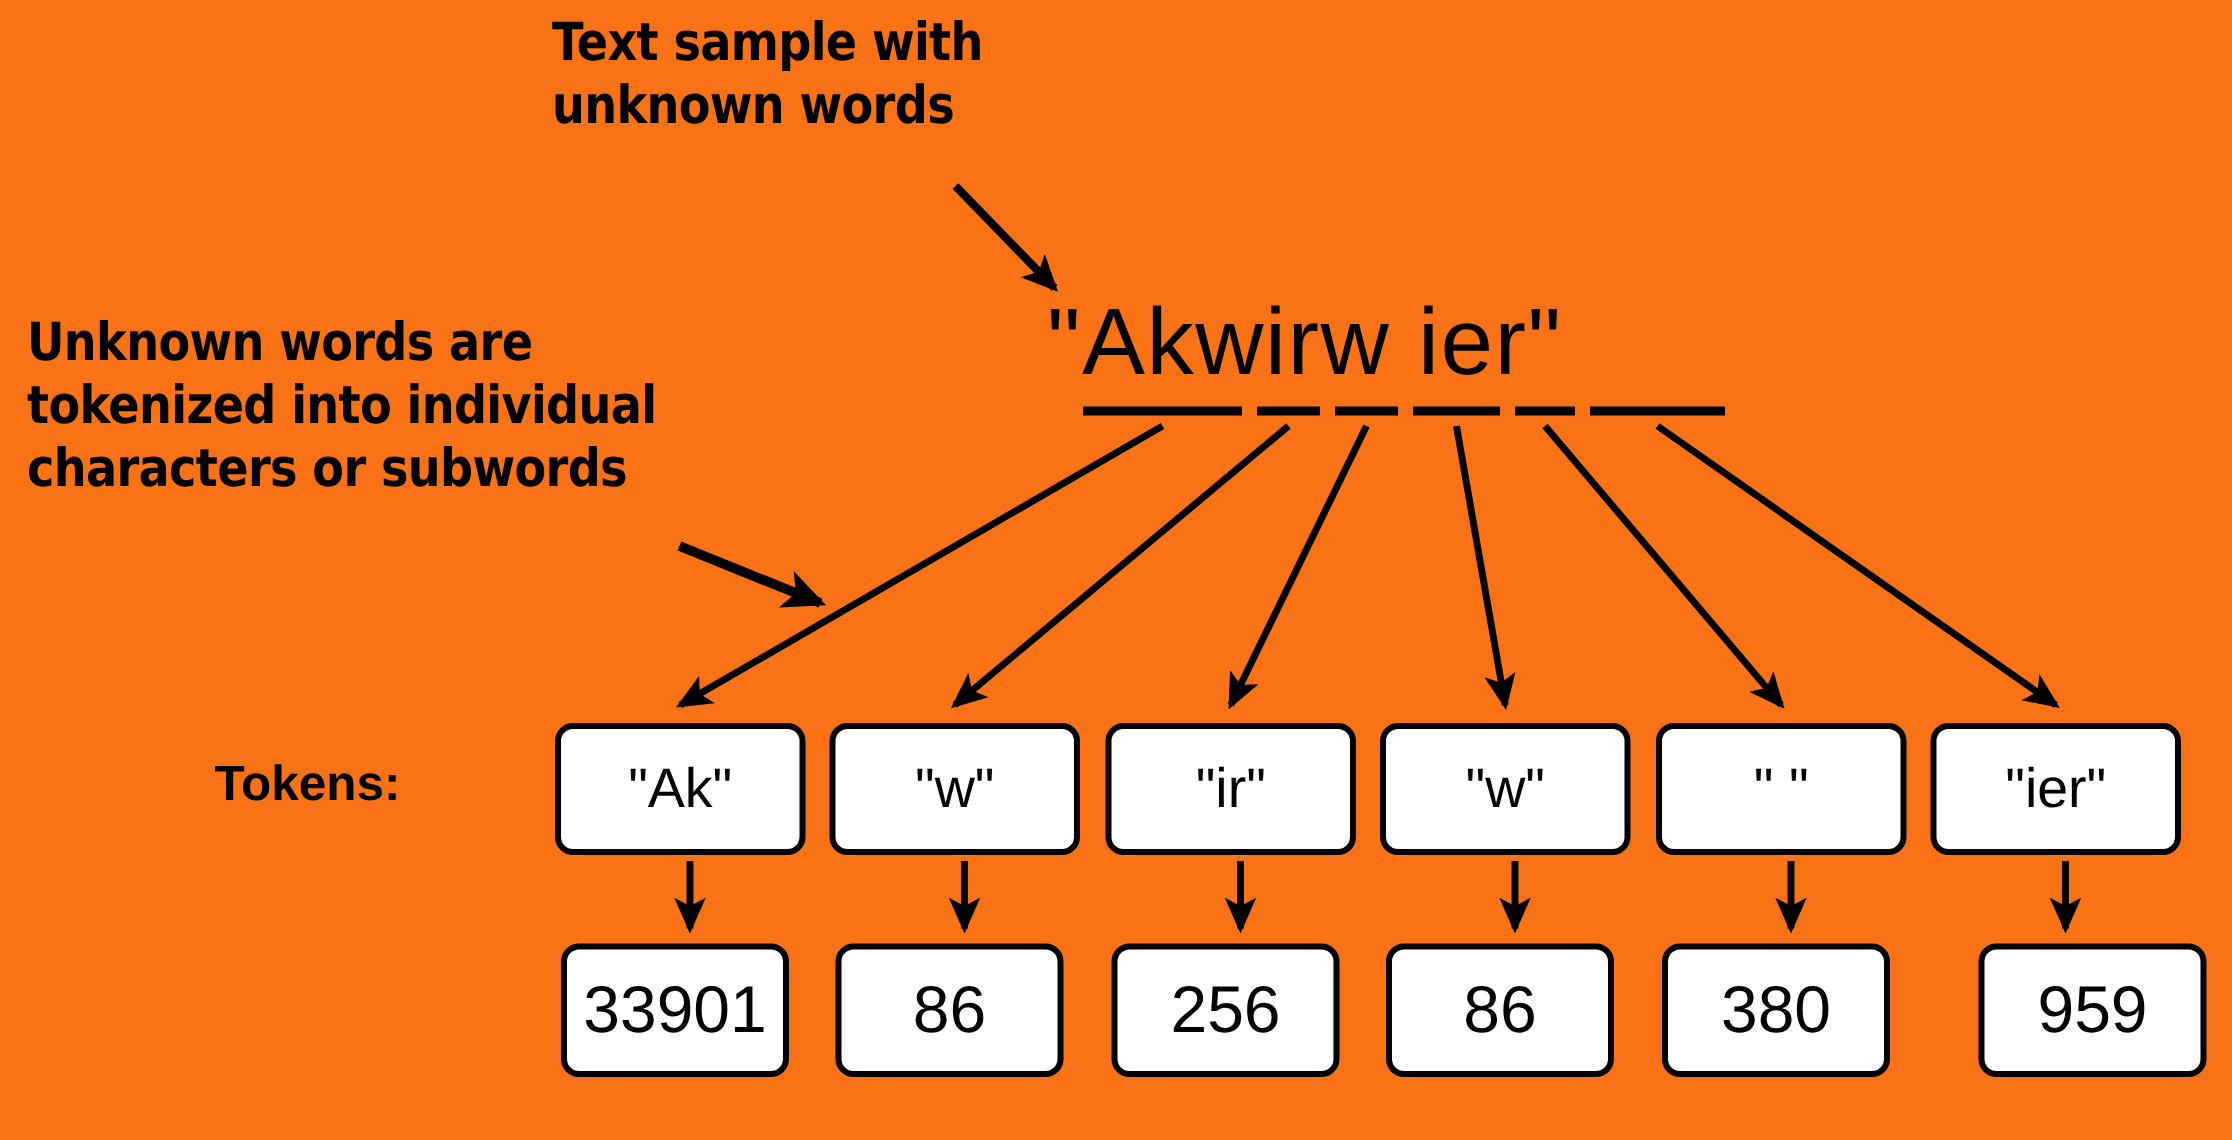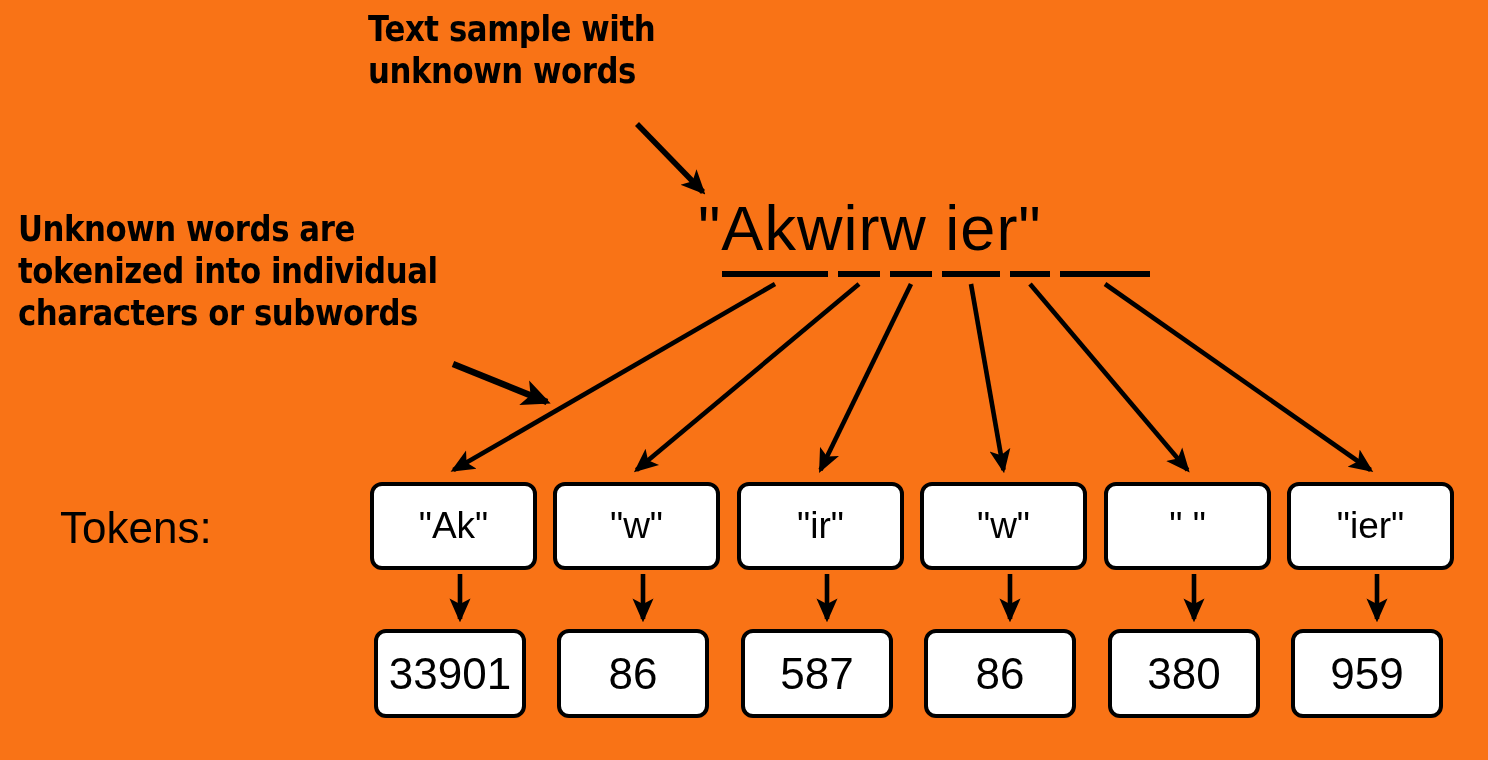--- a/index.html
+++ b/index.html
@@ -54,24 +54,24 @@
     font-weight: 400;
     color: #000000;
     letter-spacing: 1px;
     white-space: pre;
   }
 
   
   .row-label {
     position: absolute;
     font-family: "Liberation Sans", sans-serif;
-    font-weight: normal;
-    font-size: 44px;
+    font-weight: bold;
+    font-size: 33px;
     color: #000000;
-    text-align: left;
+    text-align: center;
     letter-spacing: 0px;
   }
   #label-tokens   { left: 60px;  top: 503px; width: 290px; }
   #label-tokenids { left: 40px;  top: 654px; width: 310px; }
 
   
   .box {
     position: absolute;
     box-sizing: border-box;
     background: #ffffff;
@@ -126,24 +126,24 @@
 
   <div class="box token-box" style="left:370px">"Ak"</div>
   <div class="box token-box" style="left:553px">"w"</div>
   <div class="box token-box" style="left:737px">"ir"</div>
   <div class="box token-box" style="left:920px">"w"</div>
   <div class="box token-box" style="left:1104px">" "</div>
   <div class="box token-box" style="left:1287px">"ier"</div>
 
   <div class="box id-box" style="left:374px">33901</div>
   <div class="box id-box" style="left:557px">86</div>
-  <div class="box id-box" style="left:741px">587</div>
+  <div class="box id-box" style="left:741px">256</div>
   <div class="box id-box" style="left:924px">86</div>
   <div class="box id-box" style="left:1108px">380</div>
-  <div class="box id-box" style="left:1291px">959</div>
+  <div class="box id-box" style="left:1319px">959</div>
 
   <svg id="arrow-layer" viewBox="0 0 1488 760" xmlns="http://www.w3.org/2000/svg">
     <defs>
       <marker id="ah" viewBox="0 0 10 10" refX="8.6" refY="5" markerWidth="5.2" markerHeight="5.2" orient="auto-start-reverse">
         <path d="M 0 0.6 L 10 5 L 0 9.4 L 2.3 5 Z" fill="#000000"></path>
       </marker>
       <marker id="ah-fat" viewBox="0 0 10 10" refX="8.6" refY="5" markerWidth="4.4" markerHeight="4.4" orient="auto-start-reverse">
         <path d="M 0 0.4 L 10 5 L 0 9.6 L 2.4 5 Z" fill="#000000"></path>
       </marker>
     </defs>

